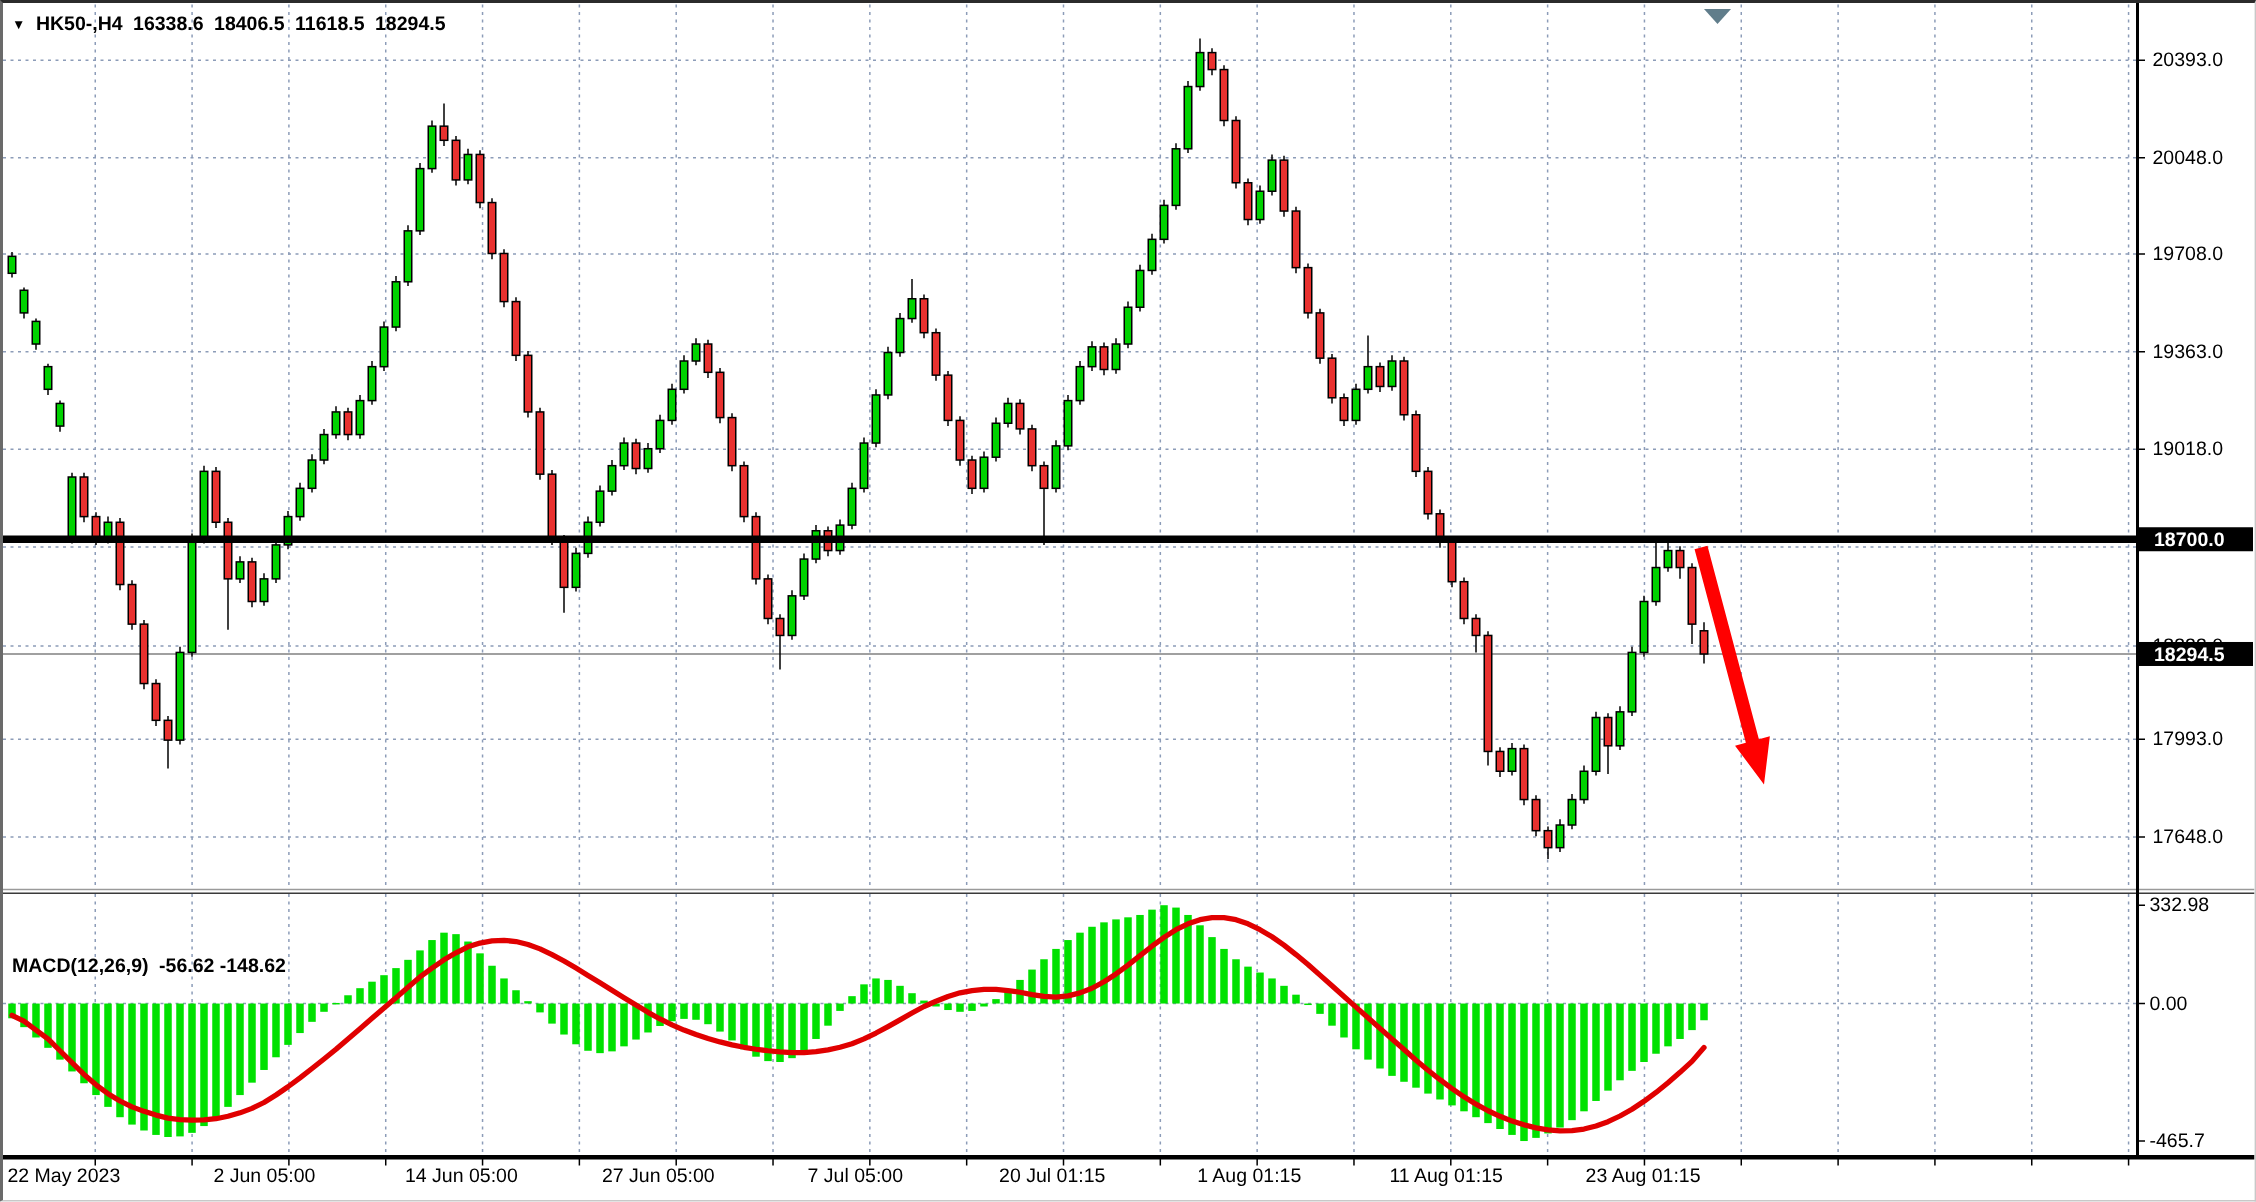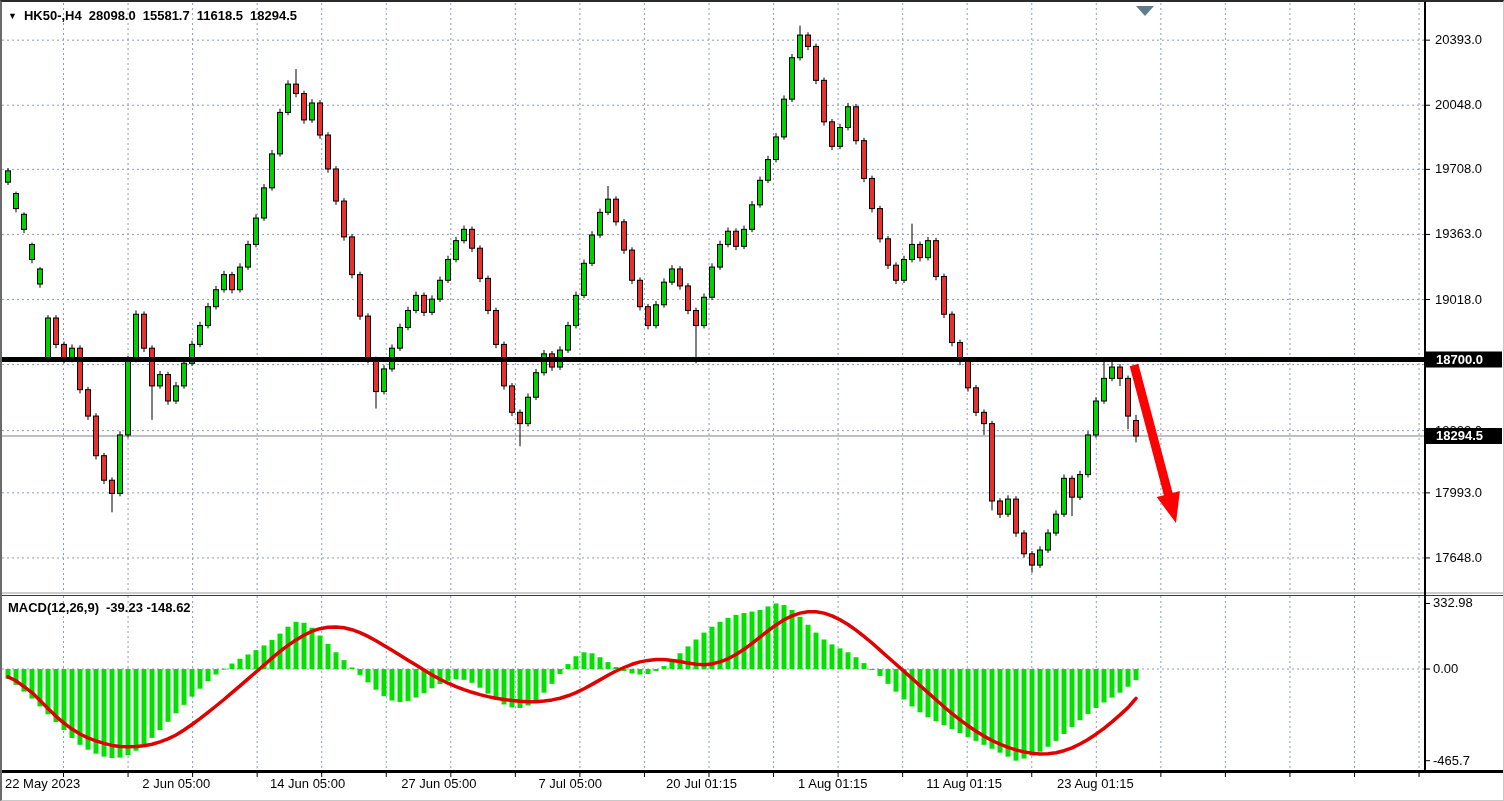--- a/index.html
+++ b/index.html
@@ -5,21 +5,21 @@
   html,body{margin:0;padding:0;background:#ffffff;}
   body{width:1504px;height:801px;overflow:hidden;
        font-family:"Liberation Sans",sans-serif;-webkit-font-smoothing:antialiased;}
   .window{position:relative;width:1504px;height:801px;background:#fff;
           border-top:2px solid #2b2b2b;border-left:2px solid #6a6a6a;
           border-right:1px solid #c8c8c8;border-bottom:1px solid #c8c8c8;box-sizing:border-box;}
   svg{position:absolute;left:0;top:0;}
   .title-bar{position:absolute;left:6px;top:6px;display:flex;align-items:center;gap:7px;
              font-size:13px;font-weight:700;color:#000;white-space:nowrap;}
   .tri{font-size:9px;line-height:1;transform:translateY(1px);}
-  .macd-label{position:absolute;left:6px;top:598px;display:flex;gap:7px;
+  .macd-label{position:absolute;left:6px;top:634px;display:flex;gap:7px;
               font-size:13px;font-weight:700;color:#000;white-space:nowrap;align-items:center;}
 </style>
 </head>
 <body>
 
 <div class="window">
   <svg id="chart" width="1501" height="798">
       <rect x="0" y="0" width="1501" height="798" fill="#ffffff"></rect>
       <line x1="61.5" y1="1" x2="61.5" y2="588" stroke="#8c9cb8" stroke-width="1" stroke-dasharray="2,3"></line>
       <line x1="61.5" y1="594" x2="61.5" y2="768" stroke="#8c9cb8" stroke-width="1" stroke-dasharray="2,3"></line>
@@ -565,23 +565,23 @@
       <text y="786" font-size="13" font-family="Liberation Sans, sans-serif" fill="#000000" x="568.2" text-anchor="middle">7 Jul 05:00</text>
       <text y="786" font-size="13" font-family="Liberation Sans, sans-serif" fill="#000000" x="699.5" text-anchor="middle">20 Jul 01:15</text>
       <text y="786" font-size="13" font-family="Liberation Sans, sans-serif" fill="#000000" x="830.8000000000001" text-anchor="middle">1 Aug 01:15</text>
       <text y="786" font-size="13" font-family="Liberation Sans, sans-serif" fill="#000000" x="962.1000000000001" text-anchor="middle">11 Aug 01:15</text>
       <text y="786" font-size="13" font-family="Liberation Sans, sans-serif" fill="#000000" x="1093.4" text-anchor="middle">23 Aug 01:15</text>
     </svg>
 
   <div class="title-bar">
     <span class="tri">▼</span>
     <span>HK50-,H4</span>
-    <span>28098.0</span>
-    <span>15581.7</span>
+    <span>16338.6</span>
+    <span>18406.5</span>
     <span>11618.5</span>
     <span>18294.5</span>
   </div>
 
   <div class="macd-label">
     <span>MACD(12,26,9)</span>
-    <span>-39.23 -148.62</span>
+    <span>-56.62 -148.62</span>
   </div>
 </div>
 
 </body></html>

